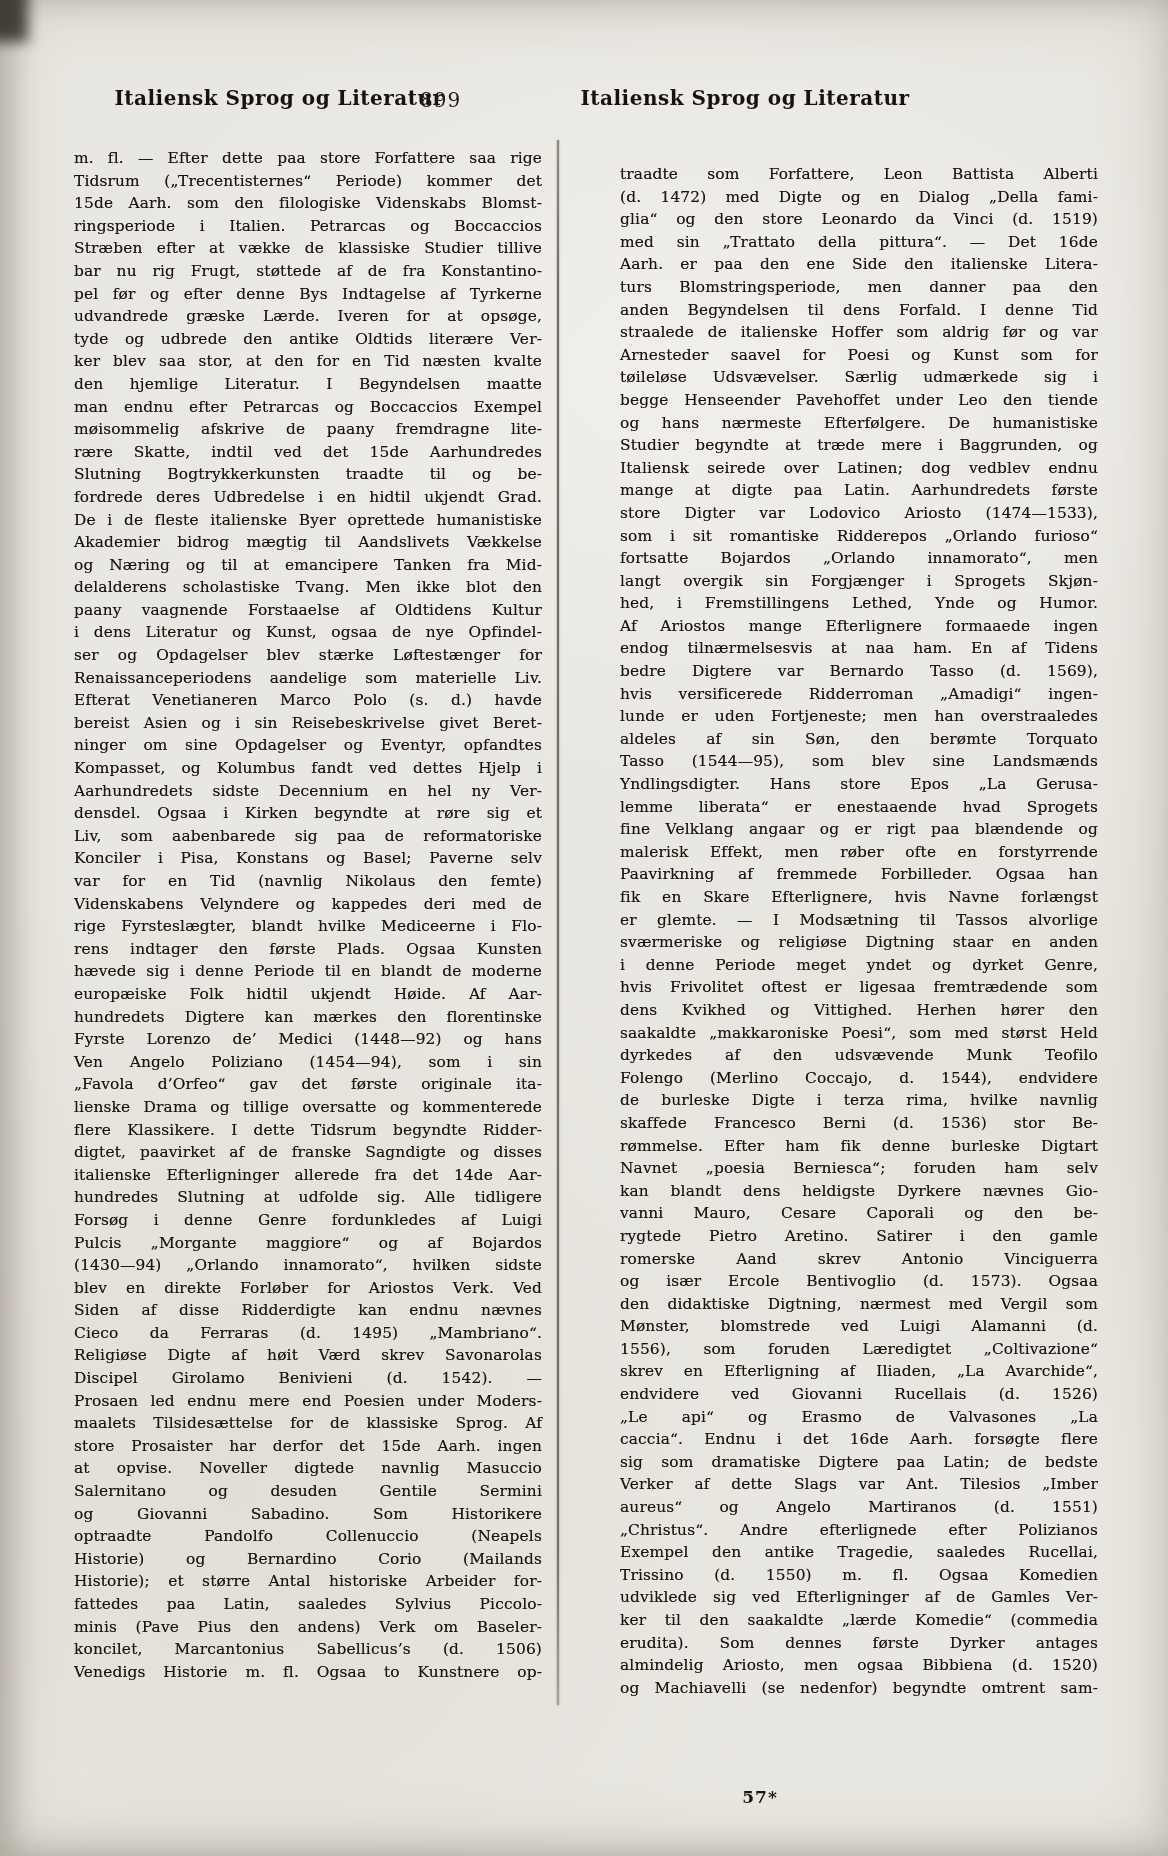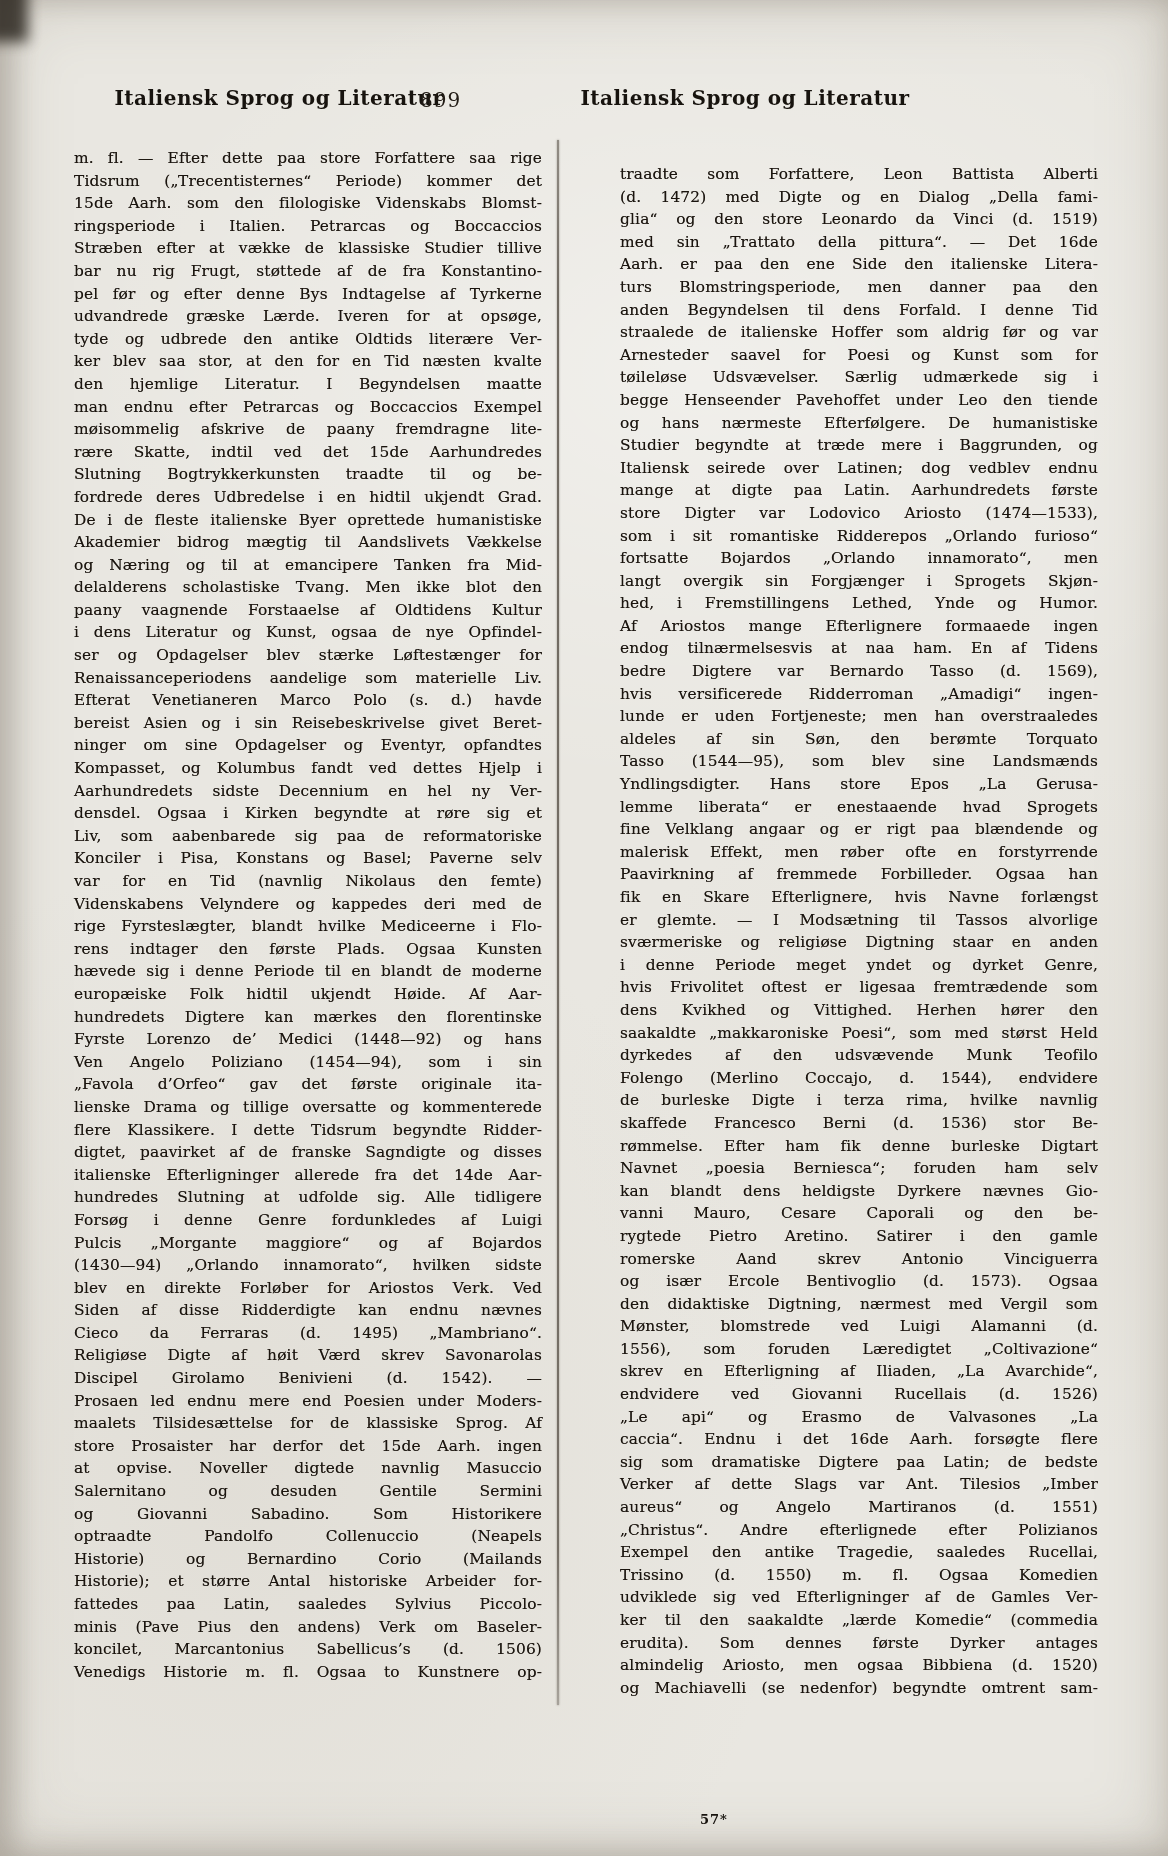--- a/index.html
+++ b/index.html
@@ -59,22 +59,22 @@
     -moz-text-align-last:justify;
     text-align-last:justify;
     white-space:pre-line;
     color:#1a140e;
     text-shadow:0 0 0.4px rgba(26,20,14,0.55);
   }
   .text-col.left  { left:74px;  width:468px; }
   .text-col.right { left:620px; width:478px;margin-top:16px; }
   .signature-mark {
     position:absolute; top:1787px; left:700px; width:120px;
-    font-size:13px; font-weight:bold;
-    text-align:left; letter-spacing:1px;margin-top:25px;
+    font-size:17px; font-weight:bold;
+    text-align:center; letter-spacing:1px;
   }
 </style>
 </head>
 <body>
 
 <div class="page">
   <div class="corner-smudge"></div>
 
   <div class="header-title left">Italiensk Sprog og Literatur</div>
 

